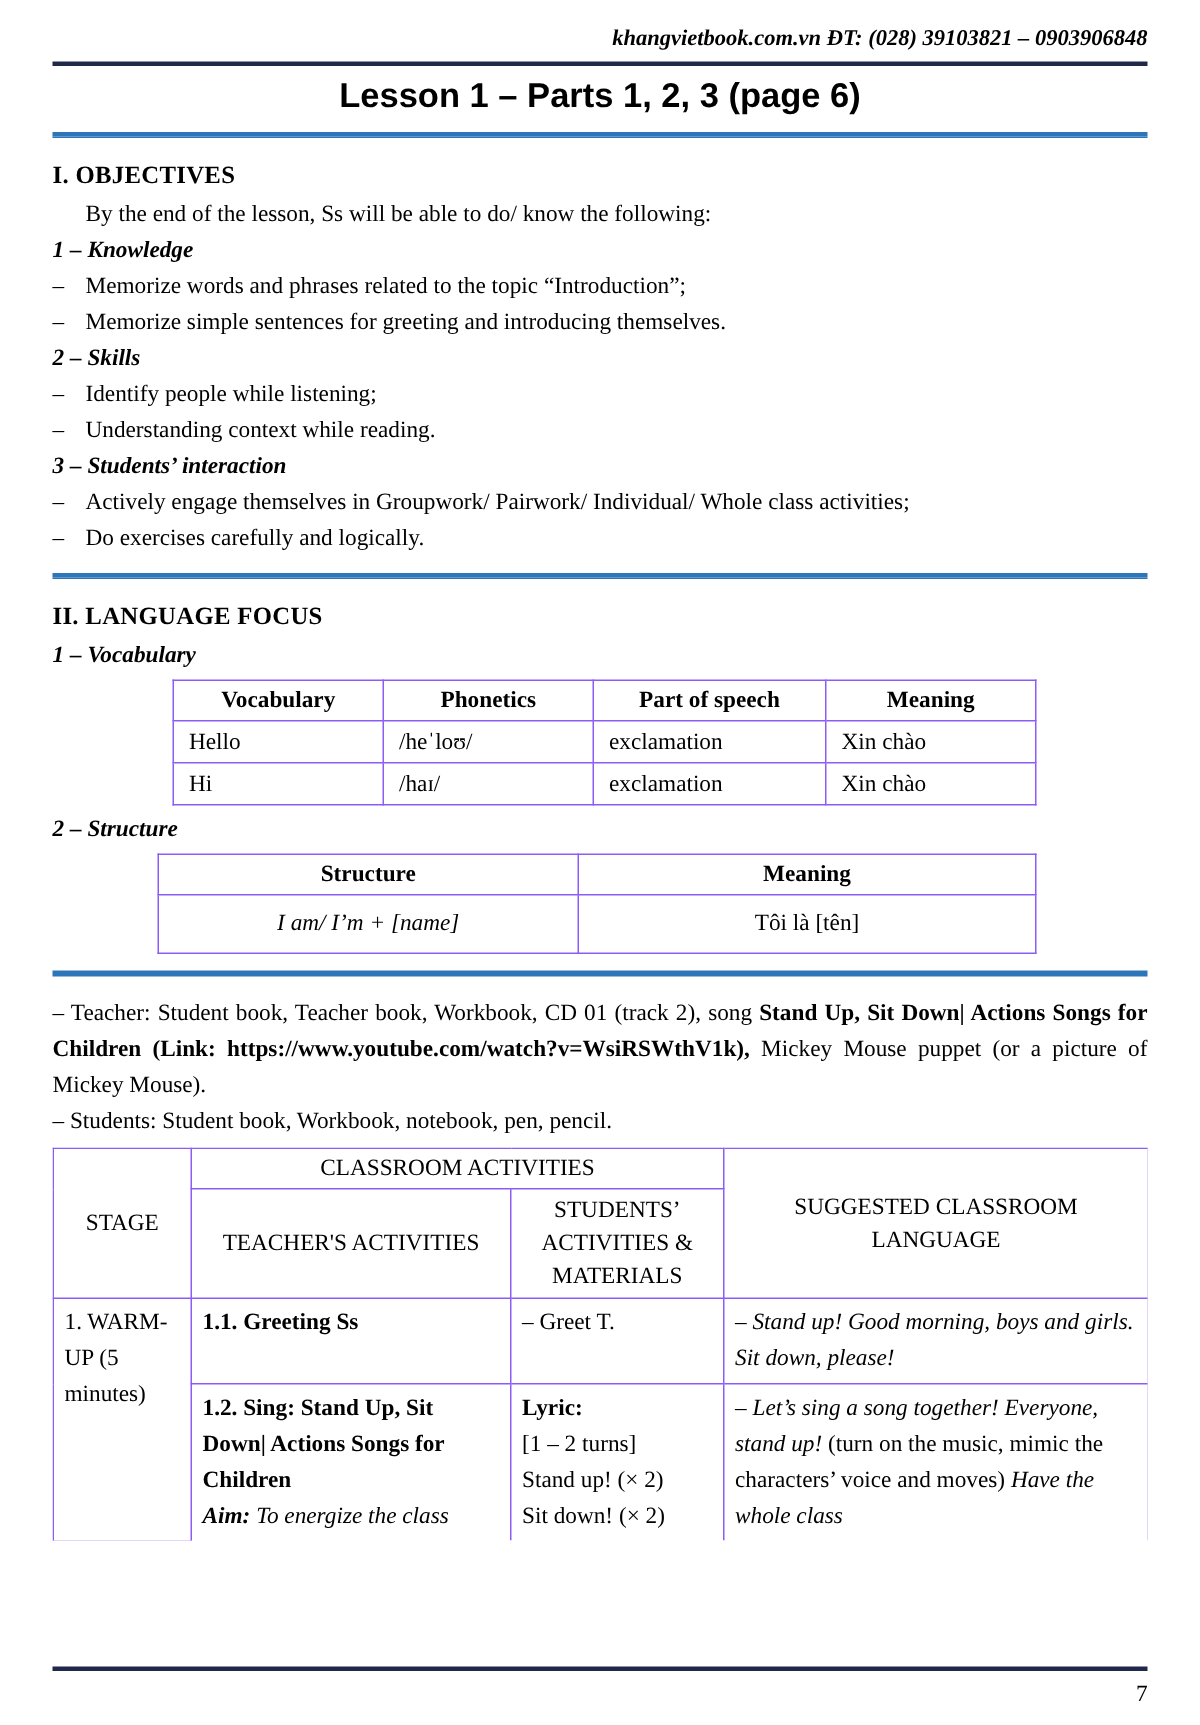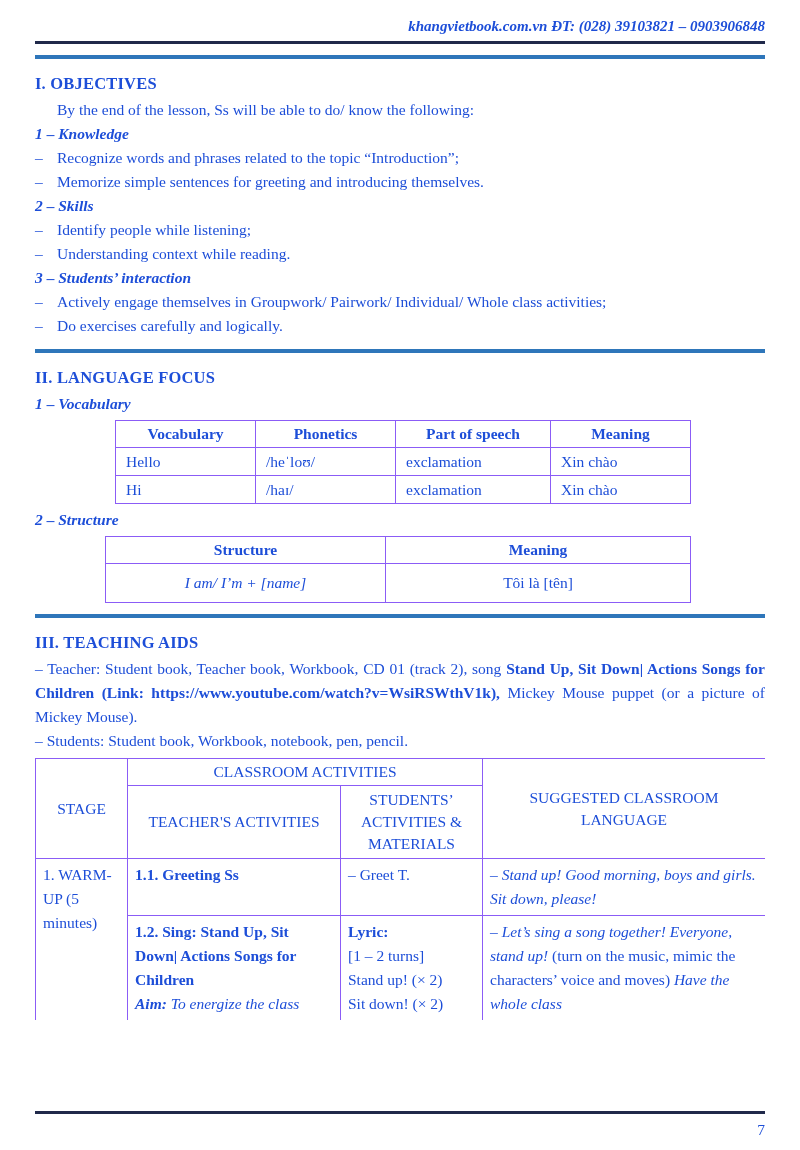--- a/index.html
+++ b/index.html
@@ -1,19 +1,19 @@
 <!DOCTYPE html>
 <html><head>
 <meta charset="utf-8">
 <style>
   * { margin:0; padding:0; box-sizing:border-box; }
   html,body { background:#ffffff; }
   .page {
     width:800px; height:1150px; position:relative; overflow:hidden;
-    background:#ffffff; color:#1d4ed8;
+    background:#ffffff; color:#000000;
     font-family:"Liberation Serif","DejaVu Serif",serif;
     font-size:15.5px; line-height:24px;
     padding:16px 35px 0 35px;
   }
   .bold { font-weight:bold; }
   .italic { font-style:italic; }
 
   .header-contact { text-align:right; font-weight:bold; font-style:italic; font-size:15px; line-height:20px; }
   .rule-dark { height:3px; background:#20294a; margin-top:5px; }
 
@@ -70,31 +70,32 @@
 </head>
 <body>
 
 <div class="page">
 
   <div>
     <div class="header-contact">khangvietbook.com.vn ĐT: (028) 39103821 – 0903906848</div>
     <div class="rule-dark"></div>
   </div>
 
+  <h2 class="doc-subtitle">Lesson 1 – Parts 1, 2, 3 (page 6)</h2>
 
   <div class="rule-blue"></div>
 
   <section>
     <h3 class="sec-heading">I. OBJECTIVES</h3>
     <p class="intro">By the end of the lesson, Ss will be able to do/ know the following:</p>
 
     <p class="group-label">1 – Knowledge</p>
     <div class="dash-item">
       <span class="dash">–</span>
-      <span class="dash-text">Recognize words and phrases related to the topic “Introduction”;</span>
+      <span class="dash-text">Memorize words and phrases related to the topic “Introduction”;</span>
     </div>
     <div class="dash-item">
       <span class="dash">–</span>
       <span class="dash-text">Memorize simple sentences for greeting and introducing themselves.</span>
     </div>
 
     <p class="group-label">2 – Skills</p>
     <div class="dash-item">
       <span class="dash">–</span>
       <span class="dash-text">Identify people while listening;</span>
@@ -166,21 +167,20 @@
         <td class="italic">I am/ I’m + [name]</td>
         <td>Tôi là [tên]</td>
       </tr>
     </tbody>
       </table>
   </section>
 
   <div class="rule-blue"></div>
 
   <section>
-    <h3 class="sec-heading">III. TEACHING AIDS</h3>
     <p class="aids-para">
       <span>– Teacher: Student book, Teacher book, Workbook, CD 01 (track 2), song </span><span class="bold">Stand Up, Sit Down| Actions Songs for Children</span><span class="bold"> (Link: https://www.youtube.com/watch?v=WsiRSWthV1k),</span><span> Mickey Mouse puppet (or a picture of Mickey Mouse).</span>
     </p>
     <p>– Students: Student book, Workbook, notebook, pen, pencil.</p>
   </section>
 
   <section>
 
     <div class="proc-wrap">
       <table class="proc-table">

